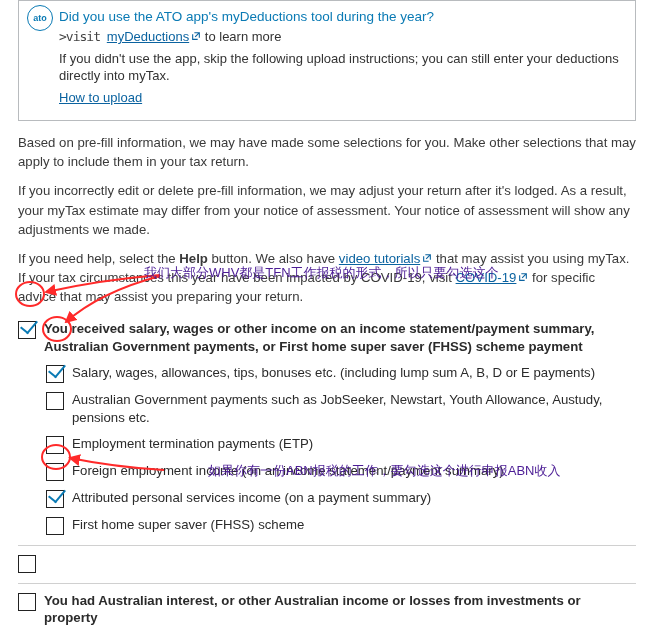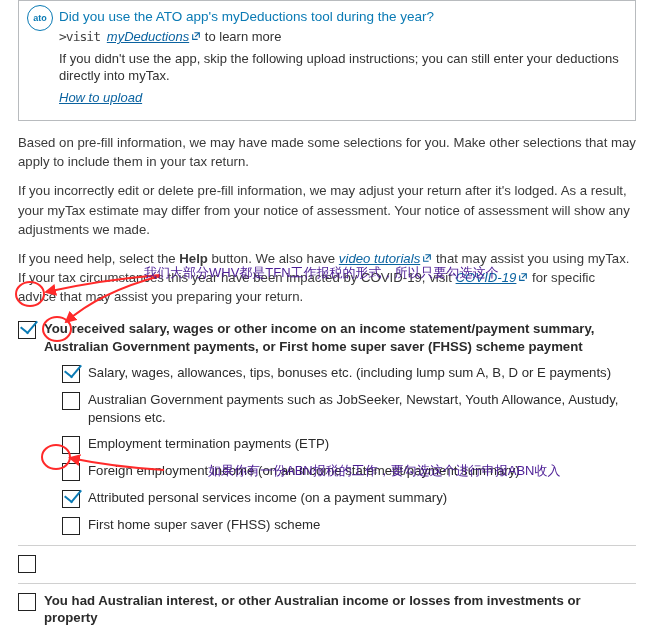--- a/index.html
+++ b/index.html
@@ -12,21 +12,20 @@
     width: 654px;
   }
   .page {
     padding: 0 18px 10px 18px;
     position: relative;
   }
   a {
     color: #0b63a0;
     text-decoration: underline;
     cursor: pointer;
-    font-style: italic;
   }
   .info-box {
     border: 1px solid #b8bbbe;
     padding: 8px 8px 10px 40px;
     margin-bottom: 12px;
     position: relative;
     color: #333;
   }
   .ato-badge {
     position: absolute;
@@ -107,21 +106,21 @@
     border-bottom: 2.2px solid #0a7ab4;
     transform: rotate(-50deg);
   }
   .row .lbl {
     flex: 1 1 auto;
     line-height: 1.35;
     font-size: 13.2px;
   }
   .row .lbl strong { font-weight: bold; text-align: center; }
   .sub-row {
-    margin-left: 44px;
+    margin-left: 28px;
   }
 
   
   .annot-layer {
     position: absolute;
     inset: 0;
     pointer-events: none;
   }
   .circle {
     position: absolute;

